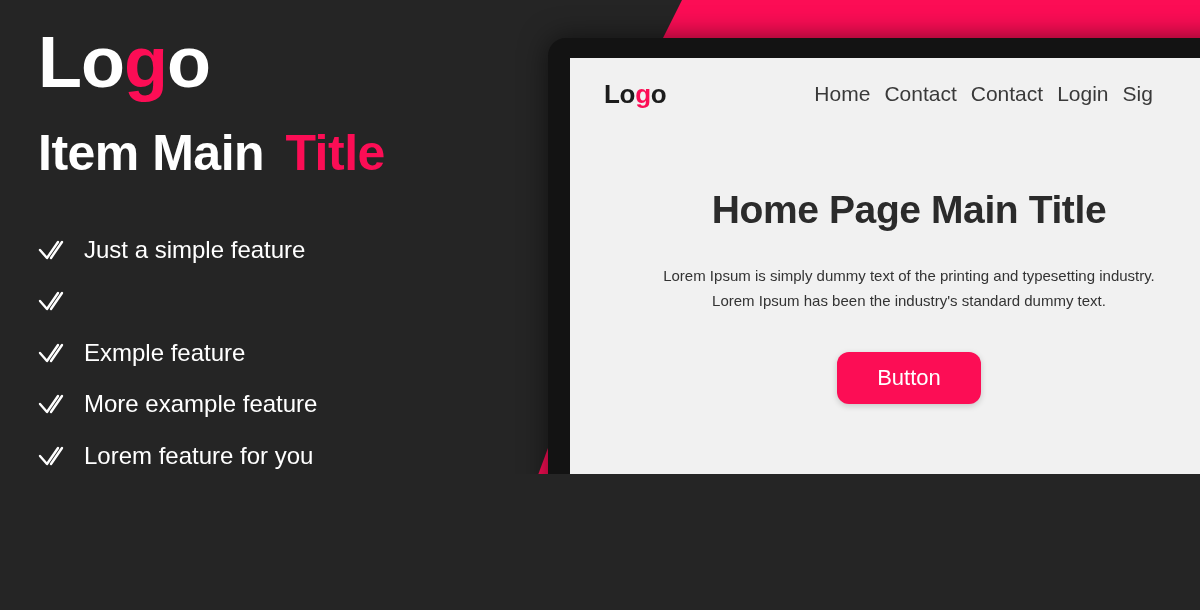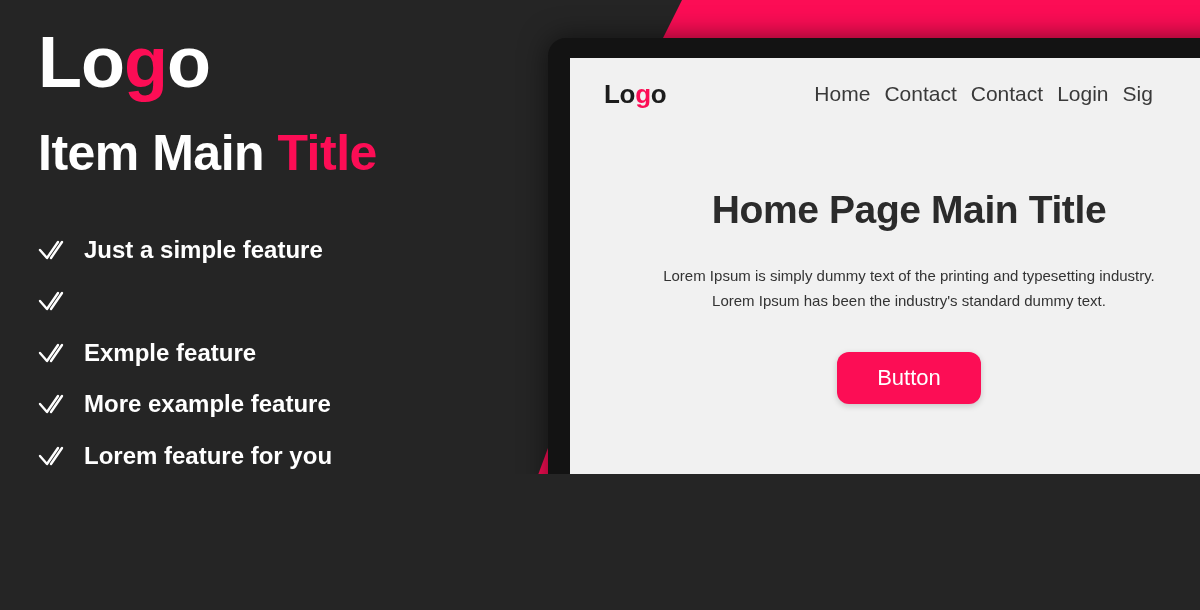--- a/index.html
+++ b/index.html
@@ -69,21 +69,21 @@
     position: absolute;
     top: 128px;
     left: 38px;
     font-size: 50px;
     font-weight: 700;
     line-height: 1;
     letter-spacing: -0.5px;
     color: #FFFFFF;
     white-space: nowrap;
   }
-  #main-title .accent { color: #FC0D55; }
+  #main-title .accent { color: #FC0D55; margin-left: 8px; }
 
   
   #feature-list {
     position: absolute;
     top: 224px;
     left: 38px;
     width: 470px;
     list-style: none;
     margin: 0;
     padding: 0;
@@ -95,21 +95,21 @@
   }
   .feature-check {
     width: 34px;
     height: 22px;
     flex: 0 0 34px;
     margin-right: 12px;
     display: block;
   }
   .feature-label {
     font-size: 24px;
-    font-weight: 700;
+    font-weight: 400;
     color: #FFFFFF;
     white-space: nowrap;
   }
 
   
   #swatch-row {
     position: absolute;
     top: 517px;
     left: 38px;
     display: flex;

